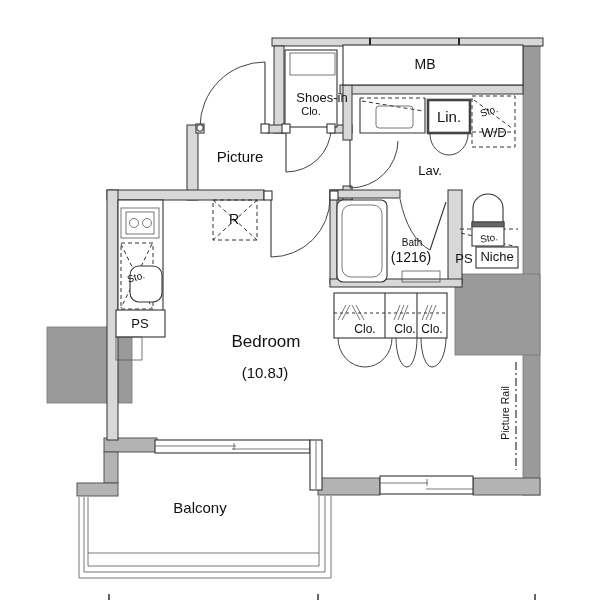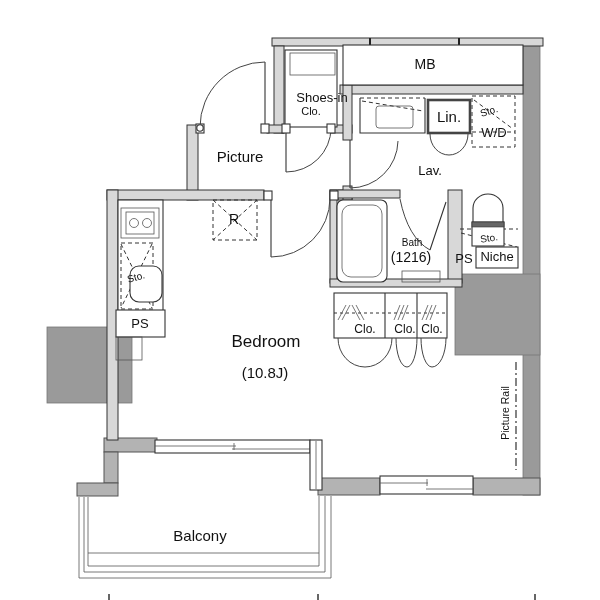--- a/index.html
+++ b/index.html
@@ -209,15 +209,15 @@
 <span class="lbl" style="left:497px;top:257px;font-size:13px;">Niche</span>
 <span class="lbl" style="left:234px;top:220px;font-size:14px;">R</span>
 <span class="lbl" style="left:136px;top:277px;font-size:10px;transform:translate(-50%,-50%) rotate(-15deg);">Sto.</span>
 <span class="lbl" style="left:140px;top:324px;font-size:13px;">PS</span>
 <span class="lbl" style="left:365px;top:330px;font-size:12px;">Clo.</span>
 <span class="lbl" style="left:405px;top:330px;font-size:12px;">Clo.</span>
 <span class="lbl" style="left:432px;top:330px;font-size:12px;">Clo.</span>
 <span class="lbl" style="left:266px;top:342px;font-size:17px;">Bedroom</span>
 <span class="lbl" style="left:265px;top:361px;font-size:15px;margin-top:12px;">(10.8J)</span>
 <span class="lbl rot90" style="left:506px;top:413px;font-size:10.5px;">Picture Rail</span>
-<span class="lbl" style="left:200px;top:536px;font-size:15px;">Balcony</span>
+<span class="lbl" style="left:200px;top:508px;font-size:15px;">Balcony</span>
 
 </div>
 
 </body></html>

